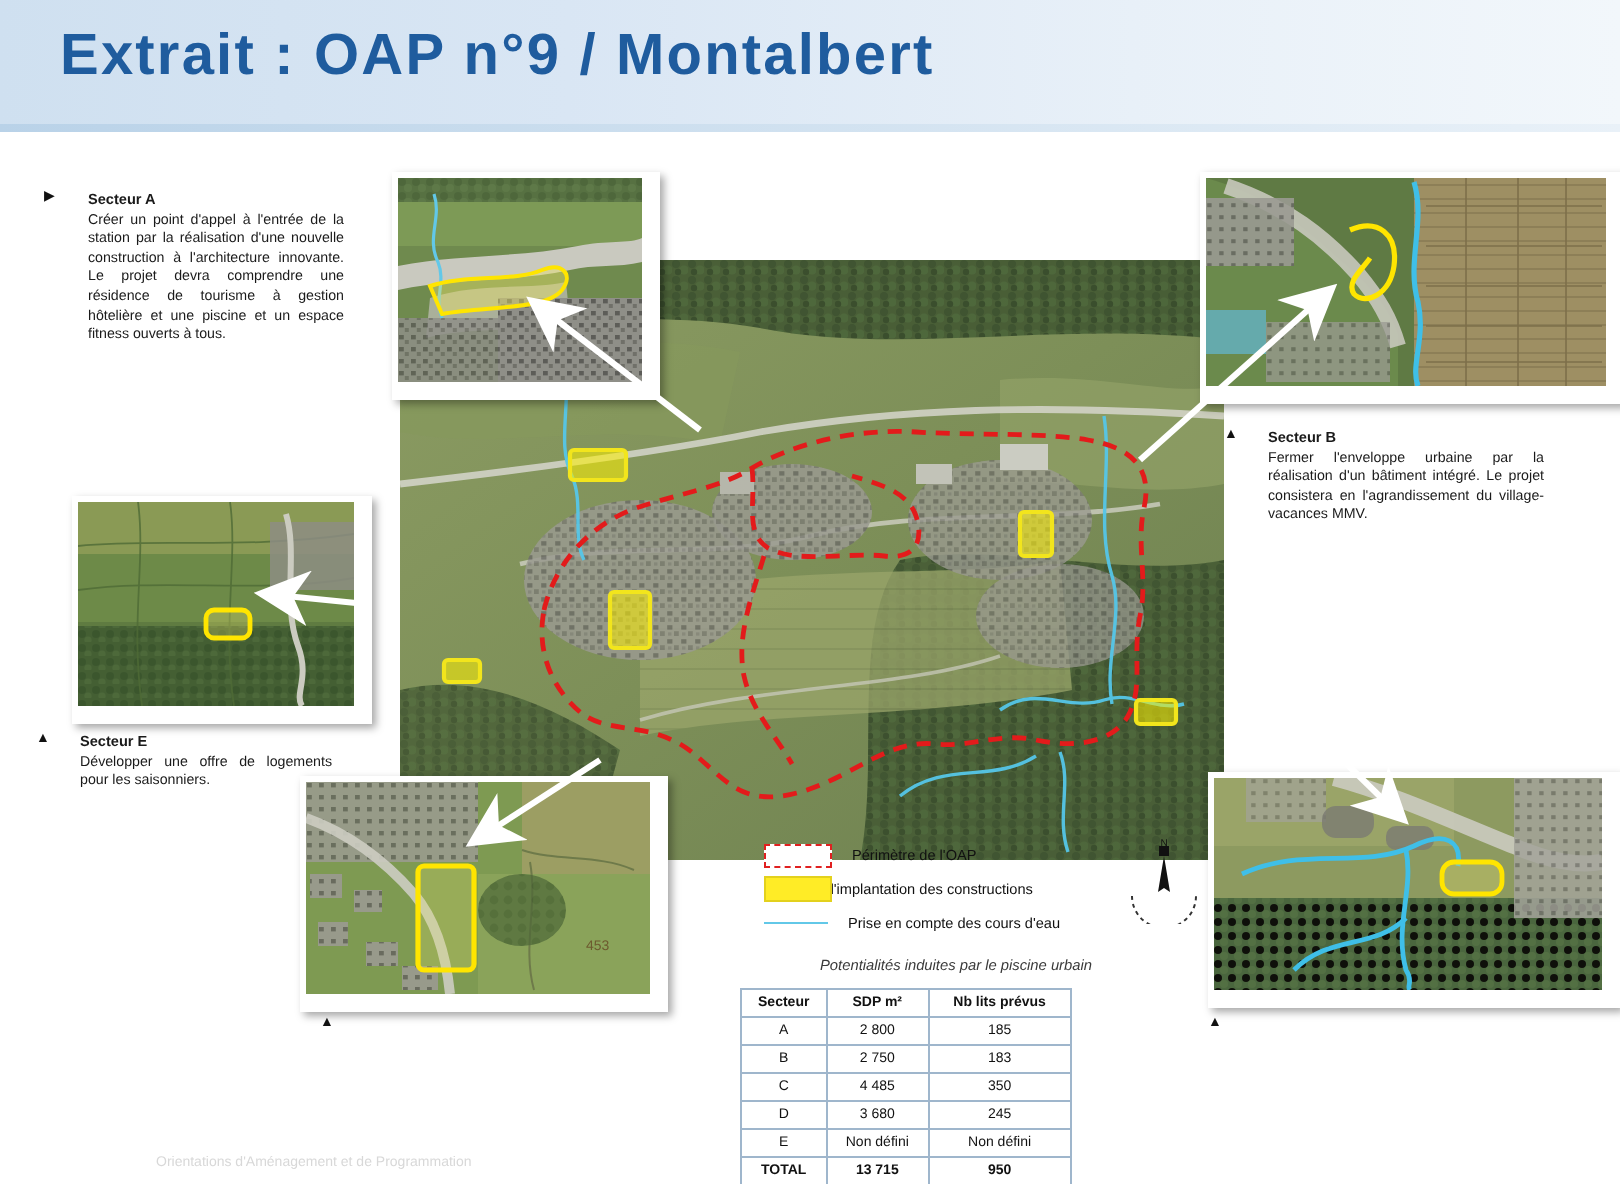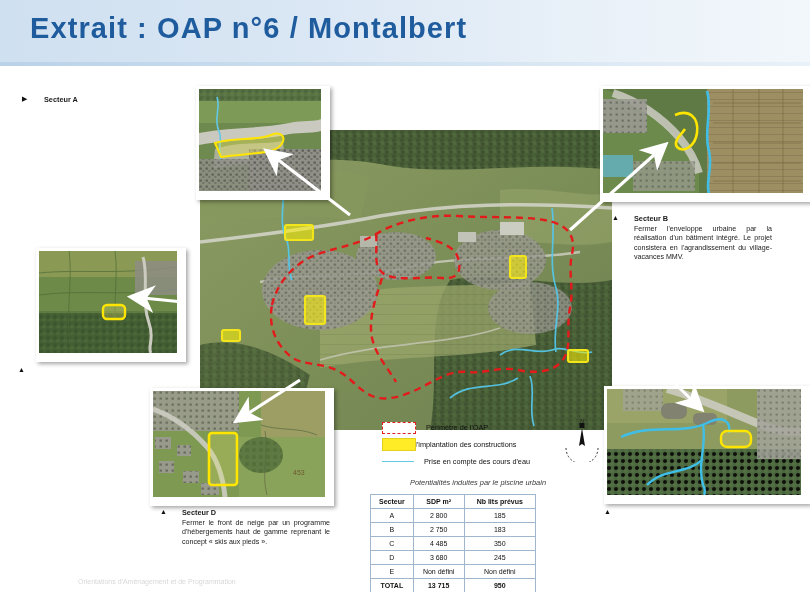--- a/index.html
+++ b/index.html
@@ -112,21 +112,21 @@
     position:absolute;left:78px;top:578px;width:400px;
     font-size:7px;color:#d8d8d8;
     font-family:"Liberation Sans", sans-serif;
     white-space:nowrap;overflow:hidden;height:11px;
   }
 </style>
 </head>
 <body>
 
 <div class="header">
-  <div class="header-title">Extrait : OAP n°6 / Montalbert</div>
+  <div class="header-title">Extrait : OAP n°9 / Montalbert</div>
 </div>
 
 <div class="map">
   <svg class="map-canvas" viewBox="0 0 412 300">
     <defs>
       <linearGradient id="gGrass" x1="0" y1="0" x2="1" y2="1">
         <stop offset="0%" stop-color="#8c9c63"></stop>
         <stop offset="50%" stop-color="#7d8f58"></stop>
         <stop offset="100%" stop-color="#6d8050"></stop>
       </linearGradient>
@@ -365,41 +365,42 @@
     <path d="M183,302 L133,297"></path>
     <path d="M300,380 L238,420"></path>
     <path d="M620,330 L700,408"></path>
   </g>
 </svg>
 
 <div class="sect sect-a">
   <span class="tri">▶</span>
   <div class="inner">
     <span class="ttl">Secteur A</span>
+    <span class="body">Créer un point d'appel à l'entrée de la station par la réalisation d'une nouvelle construction à l'architecture innovante. Le projet devra comprendre une résidence de tourisme à gestion hôtelière et une piscine et un espace fitness ouverts à tous.</span>
   </div>
 </div>
 
 <div class="sect sect-b">
   <span class="tri">▲</span>
   <div class="inner">
     <span class="ttl">Secteur B</span>
     <span class="body">Fermer l'enveloppe urbaine par la réalisation d'un bâtiment intégré. Le projet consistera en l'agrandissement du village-vacances MMV.</span>
   </div>
 </div>
 
 <div class="sect sect-e">
   <span class="tri">▲</span>
+  <div class="inner">
+    <span class="ttl">Secteur E</span>
+    <span class="body">Développer une offre de logements pour les saisonniers.</span>
+  </div>
 </div>
 
 <div class="sect sect-d">
   <span class="tri">▲</span>
-  <div class="inner">
-    <span class="ttl">Secteur D</span>
-    <span class="body">Fermer le front de neige par un programme d'hébergements haut de gamme reprenant le concept « skis aux pieds ».</span>
-  </div>
 </div>
 
 <div class="sect sect-c">
   <span class="tri">▲</span>
 </div>
 
 <div class="legend">
   <div class="lg-row">
     <span class="lg-key perim"></span>
     <span class="lg-lbl">Périmètre de l'OAP</span>

